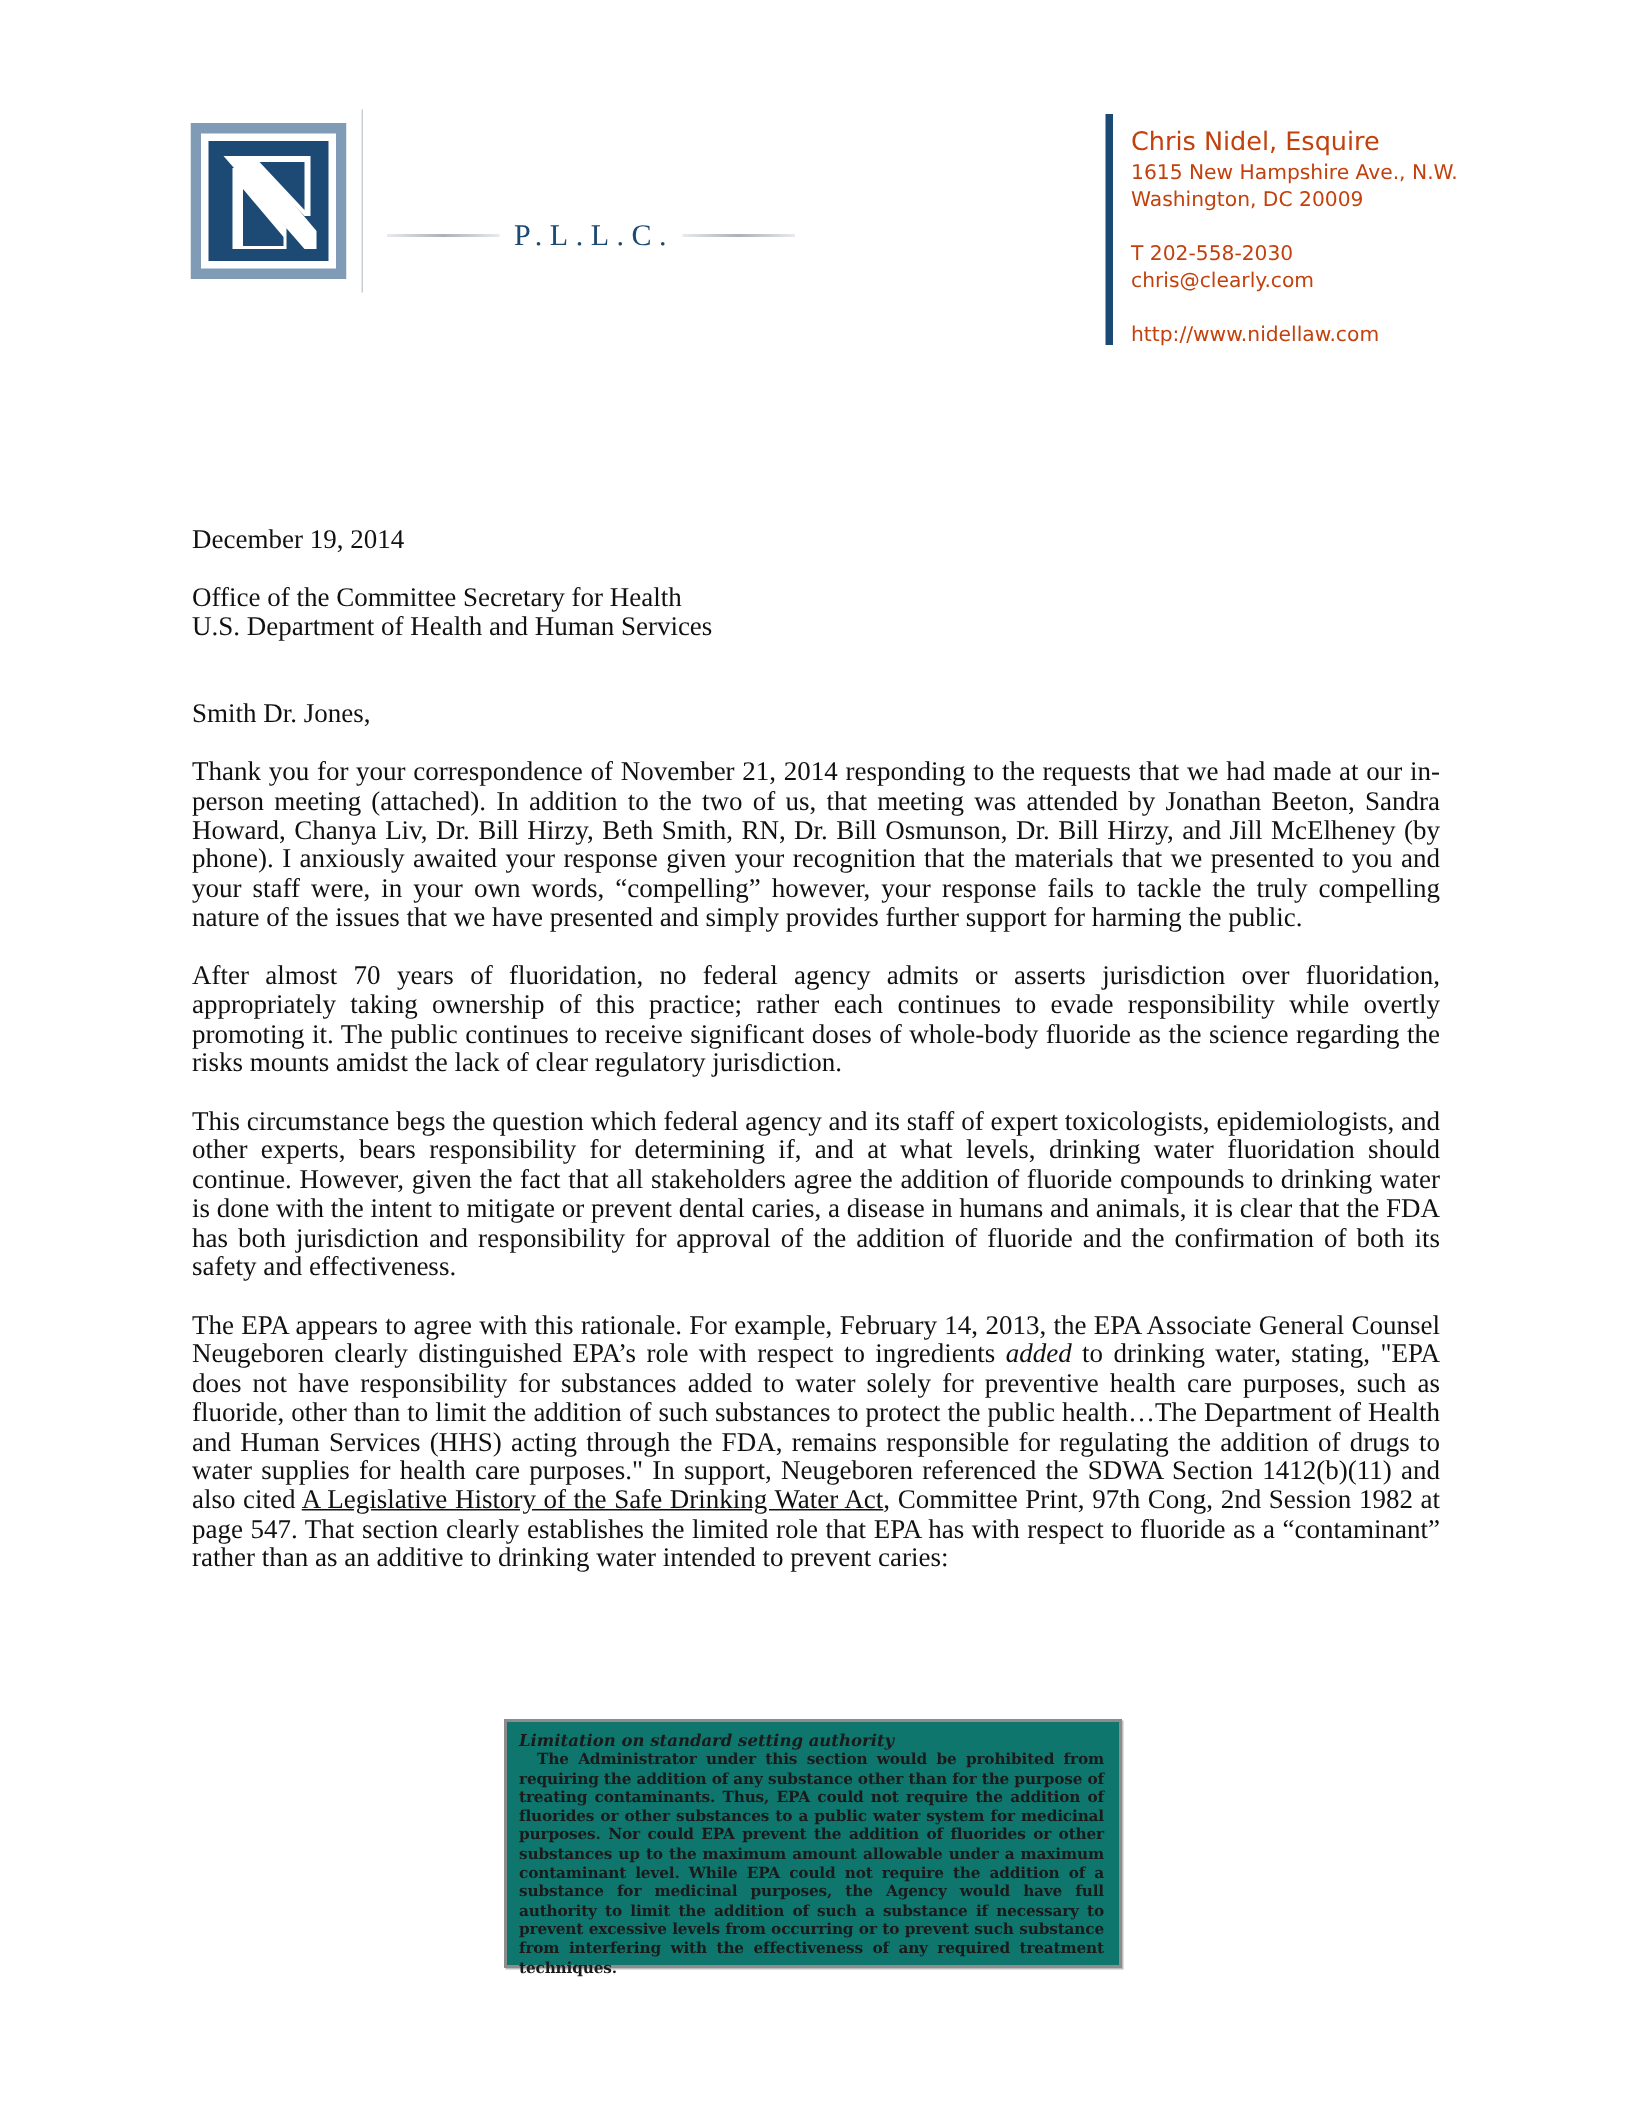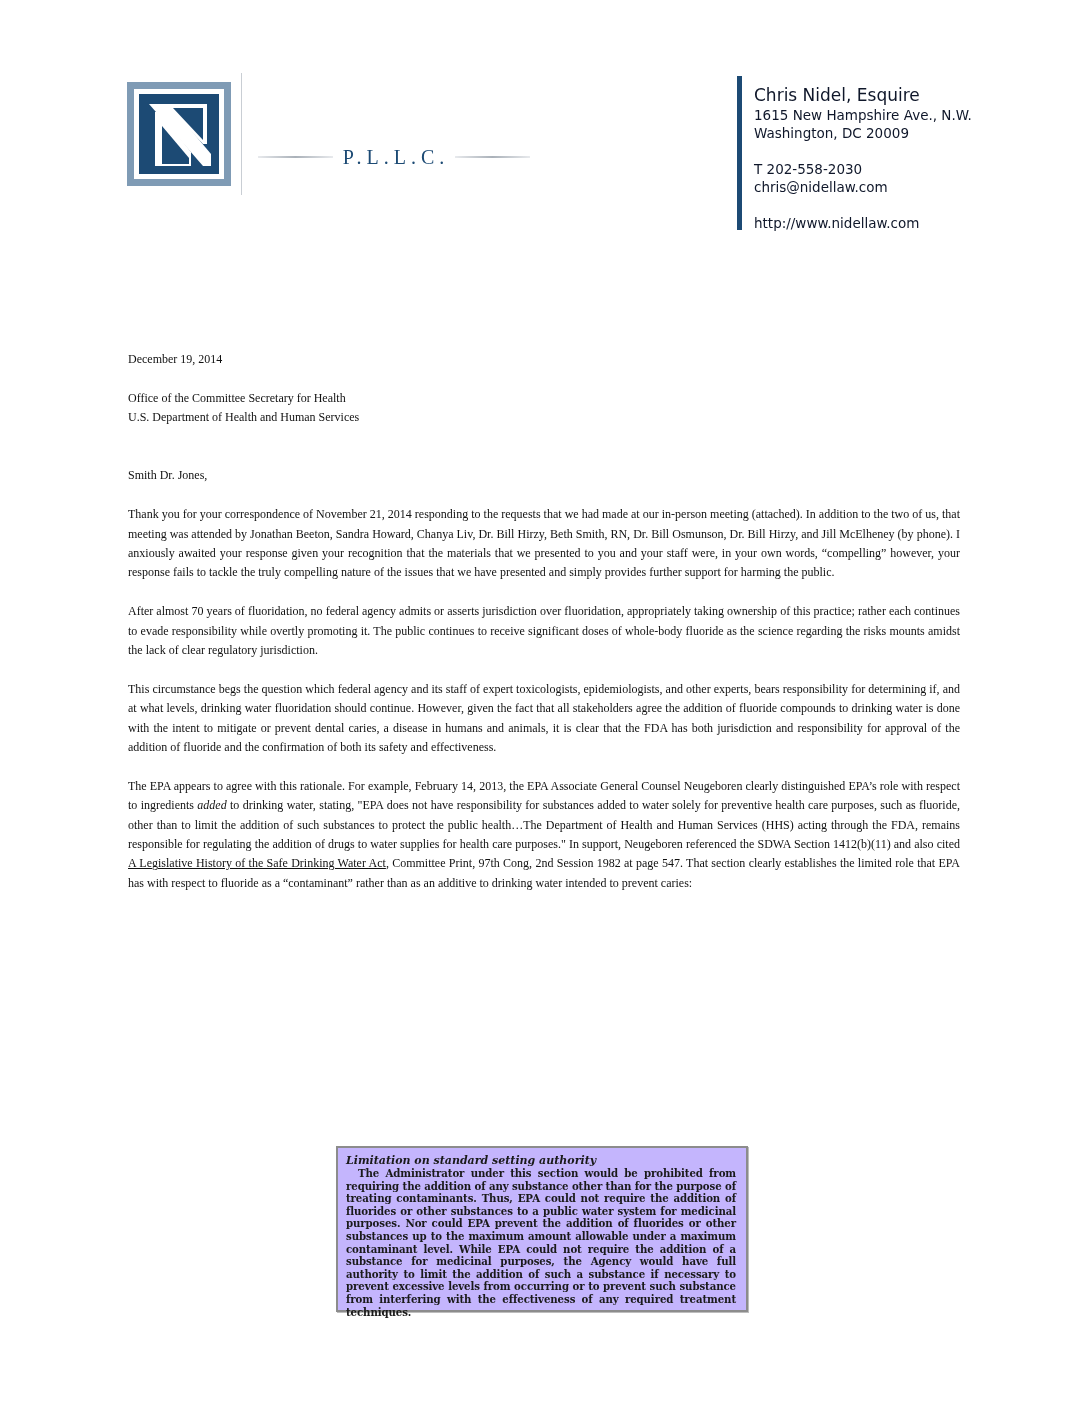--- a/index.html
+++ b/index.html
@@ -10,37 +10,37 @@
   .logo { position: absolute; left: 127px; top: 82px; width: 104px; height: 104px; }
   .logo-divider { position: absolute; left: 241px; top: 73px; width: 1px; height: 122px; background: #c9ced4; }
   .firm-name { position: absolute; left: 254px; top: 96px; font-family: "Liberation Serif", "DejaVu Serif", serif; color: #1c4a74; font-size: 46px; letter-spacing: 1px; line-height: 46px; white-space: nowrap; }
   .firm-name .big { font-size: 54px; }
   .firm-sub-row { position: absolute; left: 258px; top: 147px; width: 272px; height: 20px; display: flex; align-items: center; }
   .firm-sub-line { flex: 1; height: 2px; background: linear-gradient(90deg, #e8eaed, #aab1b9, #e8eaed); }
   .firm-sub { font-family: "Liberation Serif", "DejaVu Serif", serif; color: #1c4a74; font-size: 20px; letter-spacing: 5px; padding: 0 6px 0 10px; white-space: nowrap; }
 
   
   .contact-bar { position: absolute; left: 737px; top: 76px; width: 5px; height: 154px; background: #1c4a74; }
-  .contact { position: absolute; left: 754px; top: 84px; font-family: "DejaVu Sans", "Liberation Sans", sans-serif; color: #0f172a; }
+  .contact { position: absolute; left: 754px; top: 84px; font-family: "DejaVu Sans", "Liberation Sans", sans-serif; color: #c2410c; }
   .contact .name { font-size: 17px; line-height: 22px; }
   .contact .line { font-size: 13.5px; line-height: 18px; }
   .contact .gap { height: 18px; }
 
   
-  .body-text { position: absolute; left: 128px; top: 350px; width: 832px; font-family: "Liberation Serif", "DejaVu Serif", serif; font-size: 12px; line-height: 19.4px; color: #111; }
+  .body-text { position: absolute; left: 128px; top: 350px; width: 832px; font-family: "Liberation Serif", "DejaVu Serif", serif; font-size: 18px; line-height: 19.4px; color: #111; }
   .body-text p { margin: 0; }
   .date { margin-bottom: 19.4px !important; }
   .addr { margin-bottom: 38.8px !important; }
   .salutation { margin-bottom: 19.4px !important; }
   .para { margin-bottom: 19.4px !important; text-align: justify; text-align-last: left; }
   .u { text-decoration: underline; }
   .i { font-style: italic; }
 
   
-  .excerpt { position: absolute; left: 336px; top: 1146px; width: 412px; height: 166px; border: 2px solid #8c8c8c; box-shadow: 1px 1px 0 #bdbdbd; background: #c4b5fd; box-sizing: border-box; padding: 6px 10px 0 8px; font-family: "DejaVu Serif", "Liberation Serif", serif; color: #1a1a1a; }
+  .excerpt { position: absolute; left: 336px; top: 1146px; width: 412px; height: 166px; border: 2px solid #8c8c8c; box-shadow: 1px 1px 0 #bdbdbd; background: #0f766e; box-sizing: border-box; padding: 6px 10px 0 8px; font-family: "DejaVu Serif", "Liberation Serif", serif; color: #1a1a1a; }
   .excerpt .head { font-style: italic; font-weight: bold; font-size: 11px; line-height: 13px; }
   .excerpt .txt { font-weight: bold; font-size: 10.2px; line-height: 12.6px; text-align: justify; text-indent: 12px; letter-spacing: -0.1px; }
 </style>
 </head>
 <body>
 
 <div class="page">
 
   <svg class="logo" viewBox="0 0 104 104" xmlns="http://www.w3.org/2000/svg">
     <rect x="0" y="0" width="104" height="104" fill="#7f9bb5"></rect>
@@ -61,21 +61,21 @@
     <div class="firm-sub-line"></div>
   </div>
 
   <div class="contact-bar"></div>
   <div class="contact">
     <div class="name">Chris Nidel, Esquire</div>
     <div class="line">1615 New Hampshire Ave., N.W.</div>
     <div class="line">Washington, DC 20009</div>
     <div class="gap"></div>
     <div class="line">T 202-558-2030</div>
-    <div class="line">chris@nidellaw.com</div>
+    <div class="line">chris@clearly.com</div>
     <div class="gap"></div>
     <div class="line">http://www.nidellaw.com</div>
   </div>
 
   <div class="body-text">
     <p class="date">December 19, 2014</p>
 
     <div class="addr">
       <p>Office of the Committee Secretary for Health</p>
       <p>U.S. Department of Health and Human Services</p>

